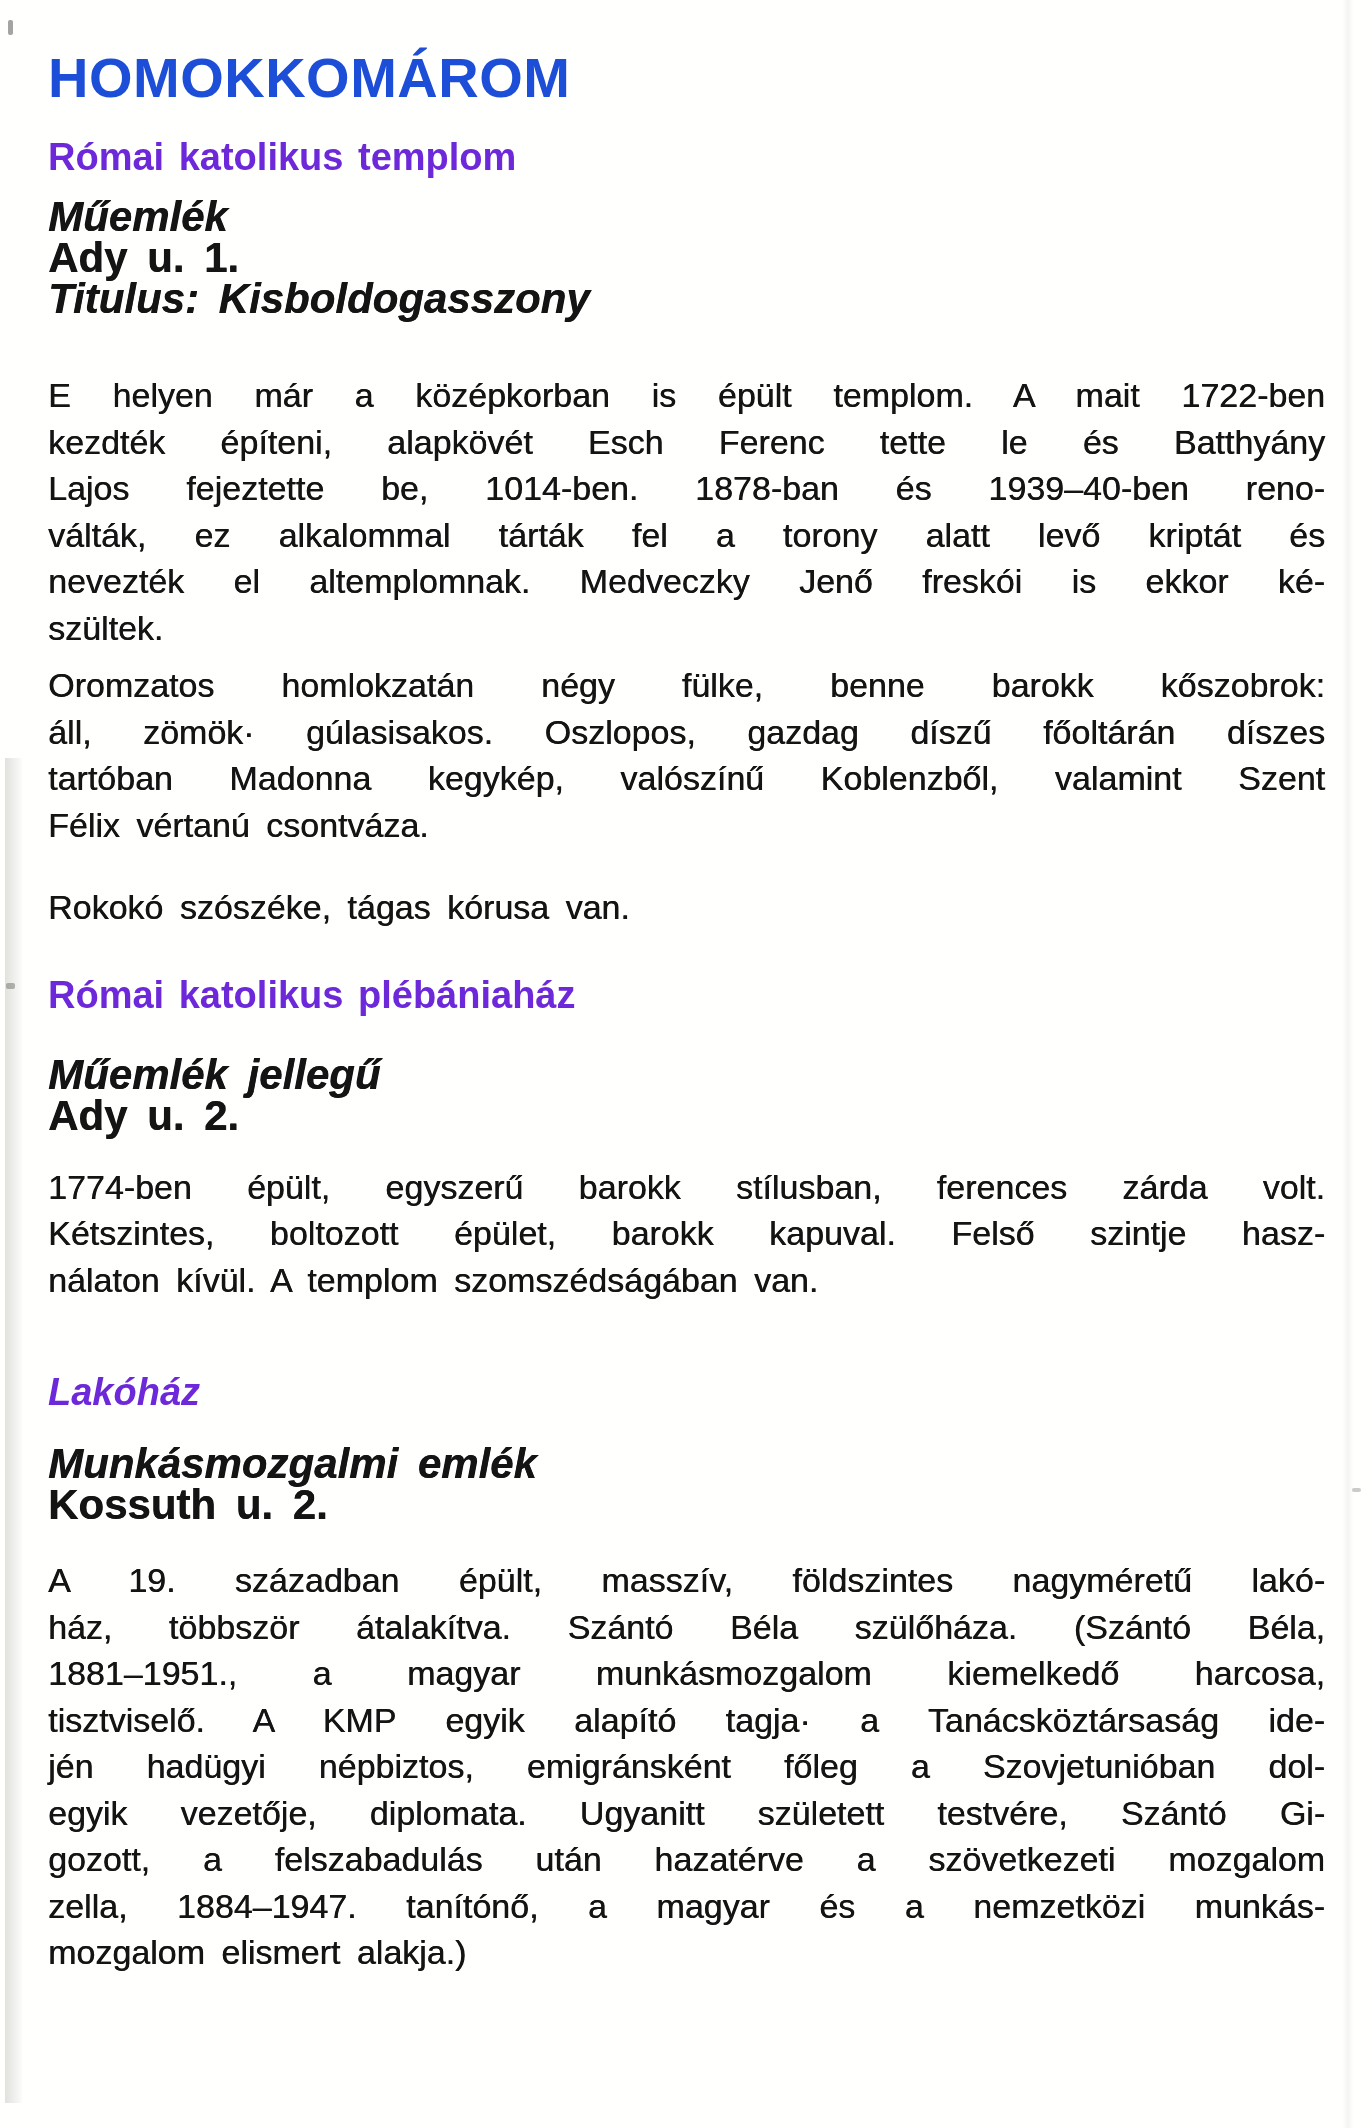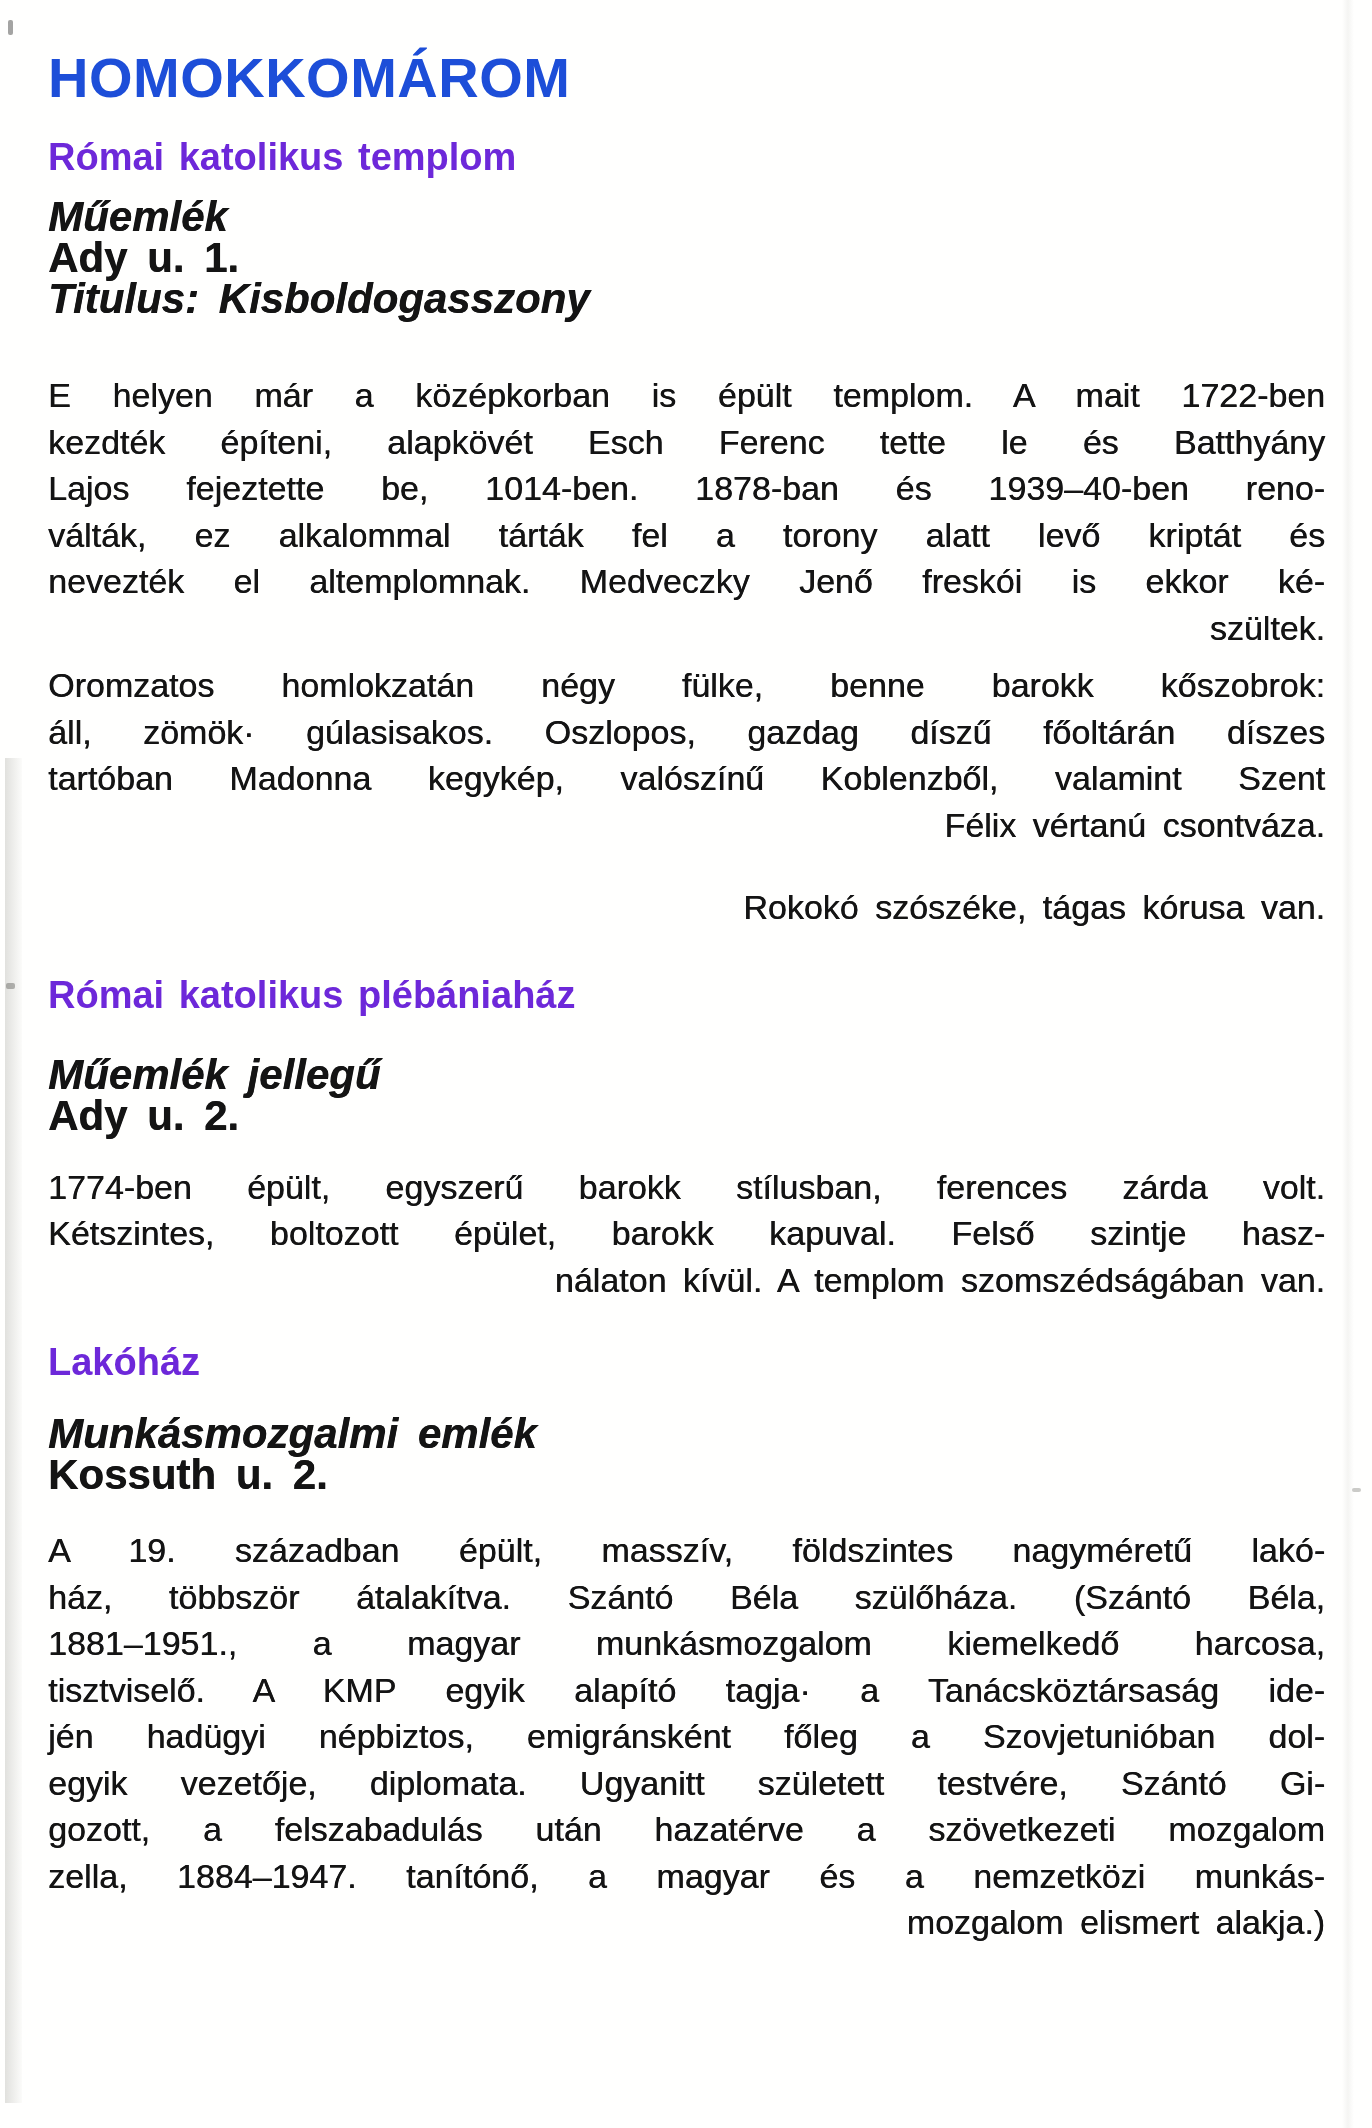--- a/index.html
+++ b/index.html
@@ -45,21 +45,21 @@
     text-shadow: 0.4px 0 0 currentColor;
   }
   .meta-line.italic { font-style: italic; }
   .para {
     font-size: 34px;
     line-height: 46.5px;
     word-spacing: 7px;
     text-shadow: 0.45px 0 0 currentColor;
   }
   .line.j { text-align: justify; text-align-last: justify; }
-  .line.last { text-align: right; }
+  .line.last { text-align: left; }
   
   .artifact { position: absolute; pointer-events: none; }
   .left-band {
     left: 5px; top: 758px; width: 17px; height: 1345px;
     background: linear-gradient(to right, rgba(175,175,168,0.38), rgba(220,220,214,0.10));
   }
   .right-band {
     left: 1342px; top: 0; width: 12px; height: 2128px;
     background: linear-gradient(to right, rgba(200,200,194,0.0), rgba(190,190,184,0.16), rgba(200,200,194,0.0));
   }
@@ -106,21 +106,21 @@
       <h2 class="h2" style="margin-top: 41px;">Római katolikus plébániaház</h2>
       <div class="meta" style="margin-top: 36px;">
         <div class="meta-line italic">Műemlék jellegű</div>
         <div class="meta-line">Ady u. 2.</div>
       </div>
       <div class="para" style="margin-top: 28px;">
         <div class="line j">1774-ben épült, egyszerű barokk stílusban, ferences zárda volt.</div>
         <div class="line j">Kétszintes, boltozott épület, barokk kapuval. Felső szintje hasz-</div>
         <div class="line last">nálaton kívül. A templom szomszédságában van.</div>
       </div>
-      <h2 class="h2" style="margin-top: 36px;">Lakóház</h2>
+      <h2 class="h2" style="margin-top: 66px; font-style: italic;">Lakóház</h2>
       <div class="meta" style="margin-top: 28px;">
         <div class="meta-line italic">Munkásmozgalmi emlék</div>
         <div class="meta-line">Kossuth u. 2.</div>
       </div>
       <div class="para" style="margin-top: 32px;">
         <div class="line j">A 19. században épült, masszív, földszintes nagyméretű lakó-</div>
         <div class="line j">ház, többször átalakítva. Szántó Béla szülőháza. (Szántó Béla,</div>
         <div class="line j">1881–1951., a magyar munkásmozgalom kiemelkedő harcosa,</div>
         <div class="line j">tisztviselő. A KMP egyik alapító tagja· a Tanácsköztársaság ide-</div>
         <div class="line j">jén hadügyi népbiztos, emigránsként főleg a Szovjetunióban dol-</div>

